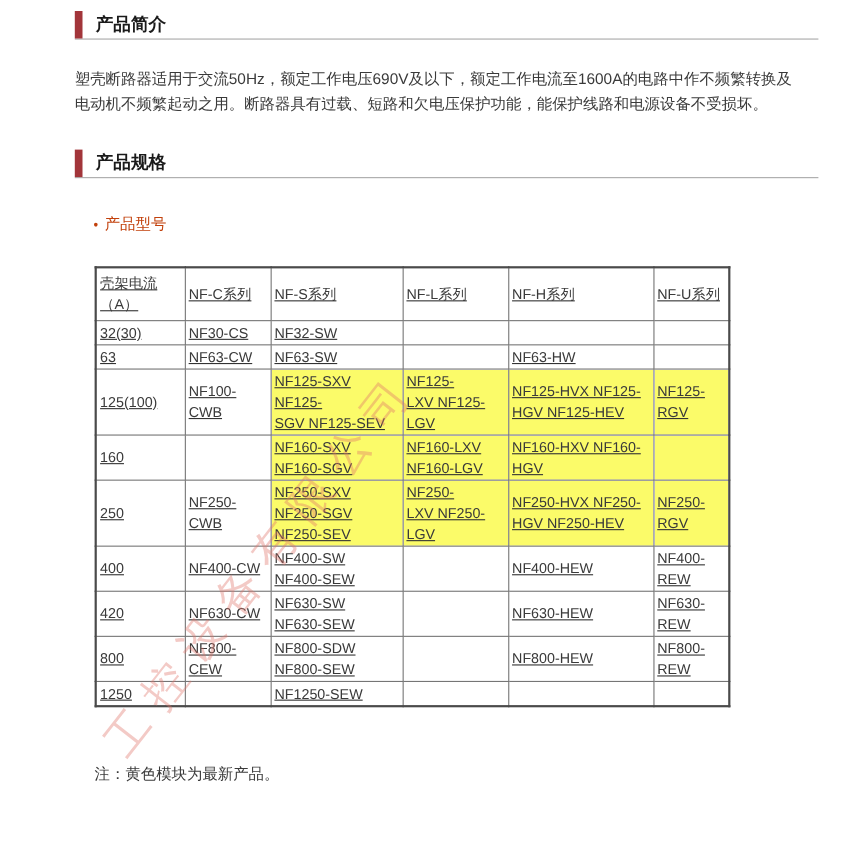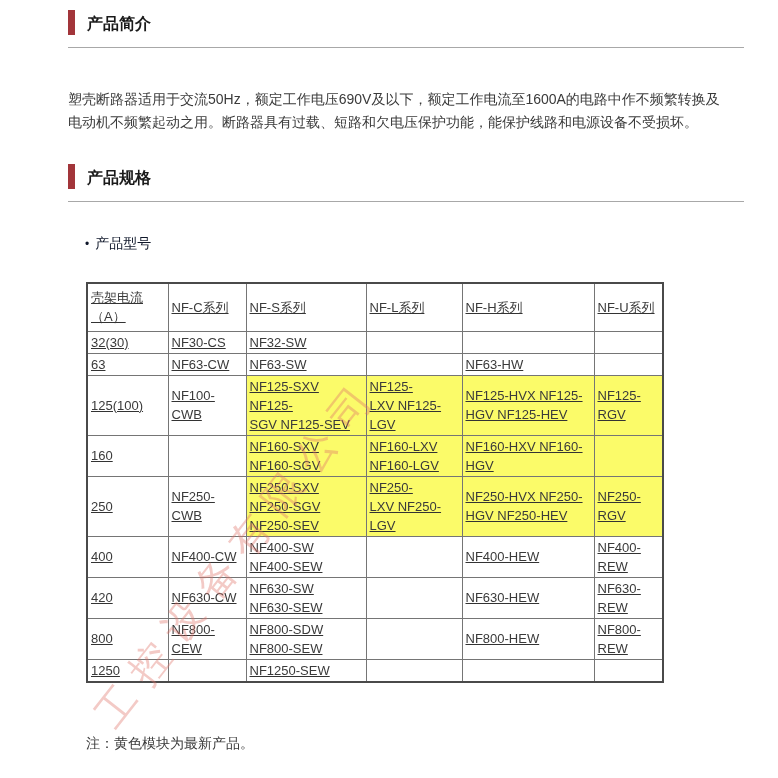--- a/index.html
+++ b/index.html
@@ -14,43 +14,43 @@
   * { margin:0; padding:0; box-sizing:border-box; }
   html,body { background:#ffffff; }
   body {
     width:778px; height:778px; overflow:hidden;
     font-family:"Liberation Sans","DejaVu Sans",sans-serif;
     color:var(--text);
   }
   .content { margin-left:68px; width:676px; padding-top:10px; }
 
   .section-header {
-    display:flex; align-items:flex-end;
+    display:flex; align-items:center;
     border-bottom:1px solid var(--underline);
-    padding-bottom:12px;
+    padding-bottom:0;
   }
   .accent-bar {
     width:7px; height:25px; background:var(--accent);
     margin-right:12px; flex:0 0 auto;
   }
   .section-title {
     font-size:16px; font-weight:bold; color:#1a1a1a;
     line-height:22px; padding-top:1px;
   }
 
   .intro-text {
-    margin-top:40px; width:660px;
+    margin-top:24px; width:660px;
     font-size:14px; line-height:23px; color:#3a3a3a;
   }
 
   .section2 { margin-top:30px; }
 
   .subsection {
     margin-top:33px; margin-left:17px;
-    font-size:14px; color:#0f172a;
+    font-size:14px; color:#c2410c;
   }
   .subsection .bullet { margin-right:6px; font-size:12px; }
 
   .table-wrap { position:relative; margin-top:29px; margin-left:18px; }
 
   table.model-table {
     border-collapse:collapse;
     border:2px solid var(--outer-border);
     table-layout:fixed;
     width:576px;

